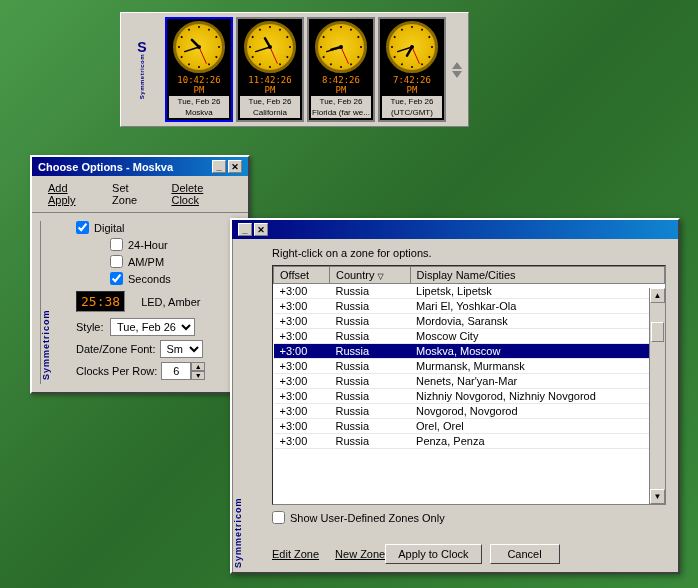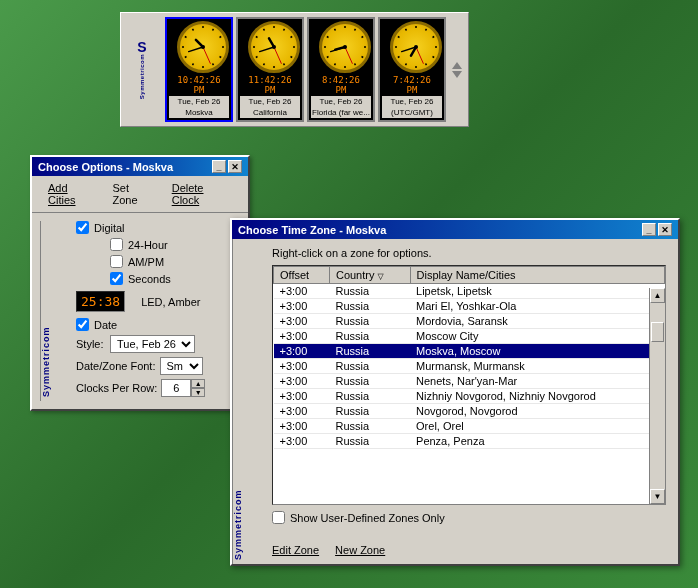--- a/index.html
+++ b/index.html
@@ -42,21 +42,21 @@
     .widget-logo .logo-s {
       font-size: 14px;
       color: #000080;
       font-weight: bold;
       line-height: 1;
     }
 
     .clock-item {
       display: flex;
       flex-direction: column;
-      align-items: flex-end;
+      align-items: center;
       border: 2px solid #808080;
       background: #000;
       padding: 2px;
       width: 68px;
     }
     .clock-item.selected {
       border: 2px solid #0000ff;
     }
 
     .clock-face {
@@ -548,21 +548,21 @@
 
 <div class="options-window">
   <div class="window-titlebar">
     <span>Choose Options - Moskva</span>
     <div class="titlebar-buttons">
       <div class="titlebar-btn">_</div>
       <div class="titlebar-btn">✕</div>
     </div>
   </div>
   <div class="options-menu">
-    <span class="options-menu-item underline">Add Cities</span>
+    <span class="options-menu-item underline">Add Apply</span>
     <span class="options-menu-item">Set Zone</span>
     <span class="options-menu-item underline">Delete Clock</span>
   </div>
   <div class="options-body">
     <div class="sym-logo-side">Symmetricom</div>
     <div class="options-content">
       <div class="checkbox-row">
         <input type="checkbox" id="cb-digital" checked="" style="">
         <label for="cb-digital">Digital</label>
       </div>
@@ -575,24 +575,20 @@
         <label for="cb-ampm">AM/PM</label>
       </div>
       <div class="checkbox-row indent">
         <input type="checkbox" id="cb-sec" checked="" style="">
         <label for="cb-sec">Seconds</label>
       </div>
       <div class="led-row">
         <span class="led-display">25:38</span>
         <span class="led-label">LED, Amber</span>
       </div>
-      <div class="checkbox-row">
-        <input type="checkbox" id="cb-date" checked="" style="">
-        <label for="cb-date">Date</label>
-      </div>
       <div class="field-row">
         <span class="field-label">Style:</span>
         <select class="win-select">
           <option>Tue, Feb 26</option>
         </select>
       </div>
       <div class="field-row">
         <span>Date/Zone Font:</span>
         <select class="win-select">
           <option>Sm</option>
@@ -607,21 +603,20 @@
             <div class="spinbox-btn">▼</div>
           </div>
         </div>
       </div>
     </div>
   </div>
 </div>
 
 <div class="timezone-window">
   <div class="window-titlebar">
-    <span>Choose Time Zone - Moskva</span>
     <div class="titlebar-buttons">
       <div class="titlebar-btn">_</div>
       <div class="titlebar-btn">✕</div>
     </div>
   </div>
   <div class="tz-with-logo">
     <div class="sym-logo-side">Symmetricom</div>
     <div class="tz-main">
       <div class="tz-body">
         <div class="tz-instruction">Right-click on a zone for options.</div>
@@ -710,16 +705,20 @@
         <div class="tz-checkbox-row">
           <input type="checkbox" id="cb-user-zones" style="">
           <label for="cb-user-zones">Show User-Defined Zones Only</label>
         </div>
       </div>
       <div class="tz-footer">
         <div class="tz-footer-left">
           <button class="link-btn">Edit Zone</button>
           <button class="link-btn">New Zone</button>
         </div>
+        <div class="tz-footer-right">
+          <button class="win-btn">Apply to Clock</button>
+          <button class="win-btn">Cancel</button>
+        </div>
       </div>
     </div>
   </div>
 </div>
 
 </body></html>

